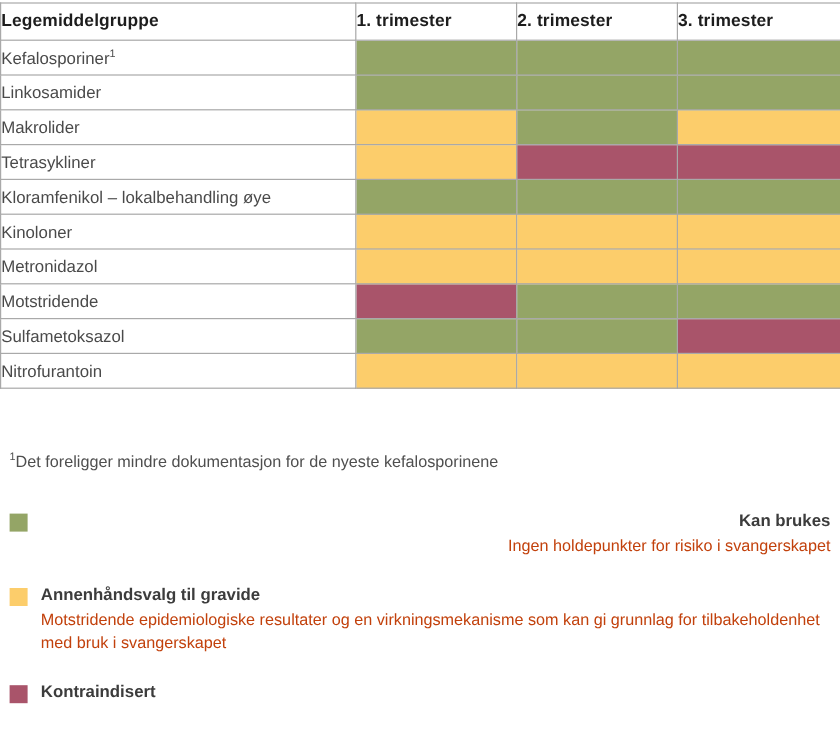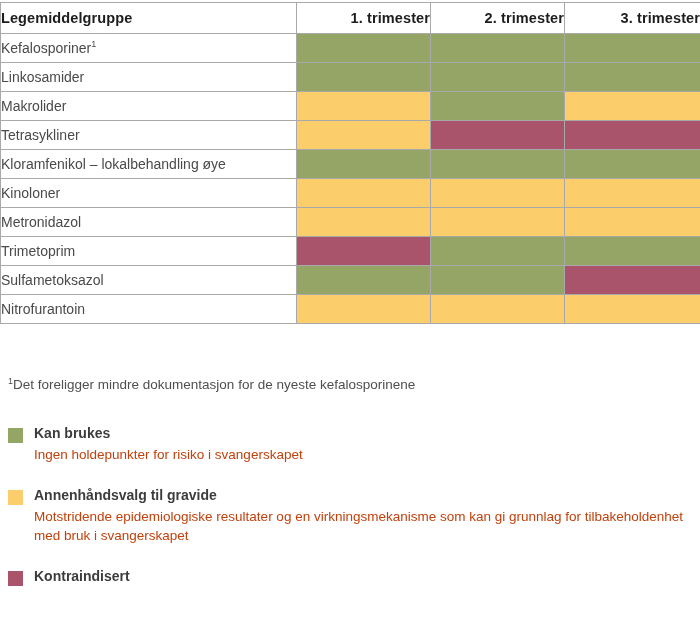--- a/index.html
+++ b/index.html
@@ -45,21 +45,21 @@
     font-size: 14.5px;
     font-weight: bold;
     color: #1d1d1d;
     letter-spacing: .1px;
   }
   th.th-drug {
     text-align: left;
     padding-left: 12px;
   }
   th.th-tri {
-    text-align: right;
+    text-align: left;
   }
   td.drug-cell {
     background: #ffffff;
     text-align: left;
     padding-left: 12px;
     font-size: 14px;
     color: #4a4a4a;
     white-space: nowrap;
   }
   td.drug-cell sup {
@@ -115,21 +115,21 @@
     color: #3c3c3c;
     line-height: 19px;
     margin-bottom: 2px;
   }
   .legend-desc {
     font-size: 13.5px;
     color: #c2410c;
     line-height: 19px;
     max-width: 660px;
   }
-  .legend-item.li-0 { margin-bottom: 22px; }
+  .legend-item.li-0 { margin-bottom: 22px; text-align: right; }
   .legend-item.li-1 { margin-bottom: 22px; }
 </style>
 </head>
 <body>
 
 <div class="table-wrap">
   <table class="risk-table">
     <colgroup>
       <col class="c-drug">
         <col class="c-tri">
@@ -181,21 +181,21 @@
           <td class="swatch-cell sw-yellow"></td>
           <td class="swatch-cell sw-yellow"></td>
         </tr>
         <tr>
           <td class="drug-cell"><span>Metronidazol</span></td>
           <td class="swatch-cell sw-yellow"></td>
           <td class="swatch-cell sw-yellow"></td>
           <td class="swatch-cell sw-yellow"></td>
         </tr>
         <tr>
-          <td class="drug-cell"><span>Trimetoprim</span></td>
+          <td class="drug-cell"><span>Motstridende</span></td>
           <td class="swatch-cell sw-red"></td>
           <td class="swatch-cell sw-green"></td>
           <td class="swatch-cell sw-green"></td>
         </tr>
         <tr>
           <td class="drug-cell"><span>Sulfametoksazol</span></td>
           <td class="swatch-cell sw-green"></td>
           <td class="swatch-cell sw-green"></td>
           <td class="swatch-cell sw-red"></td>
         </tr>

